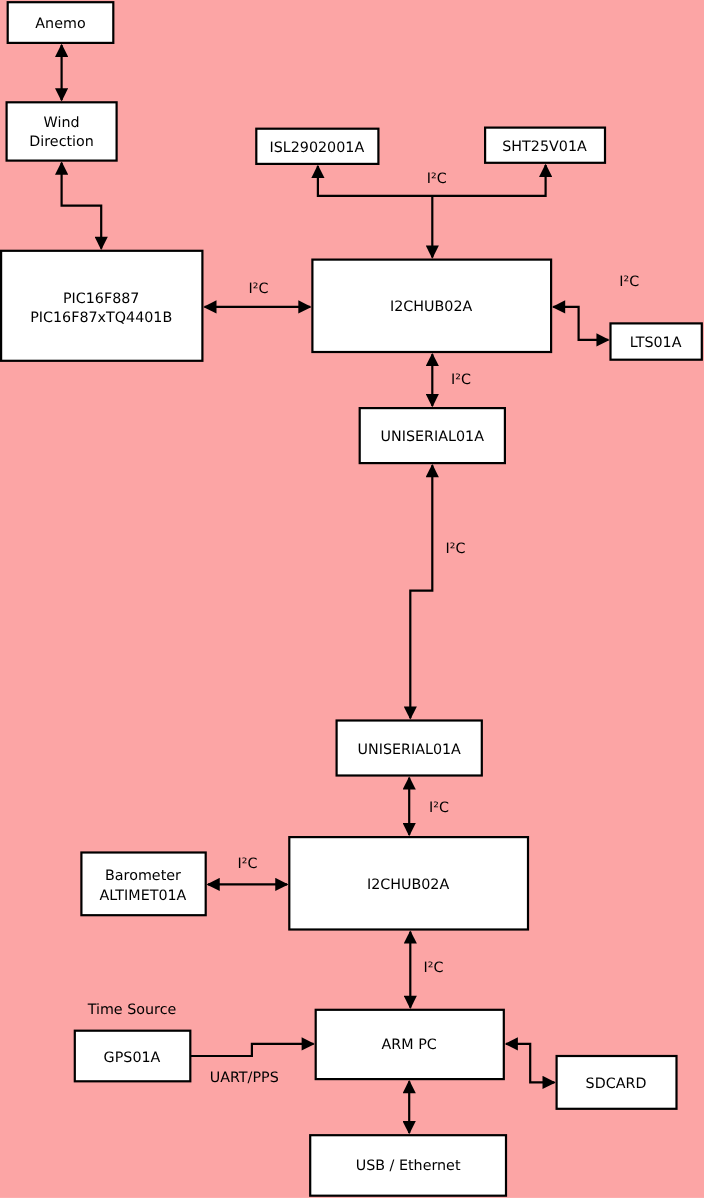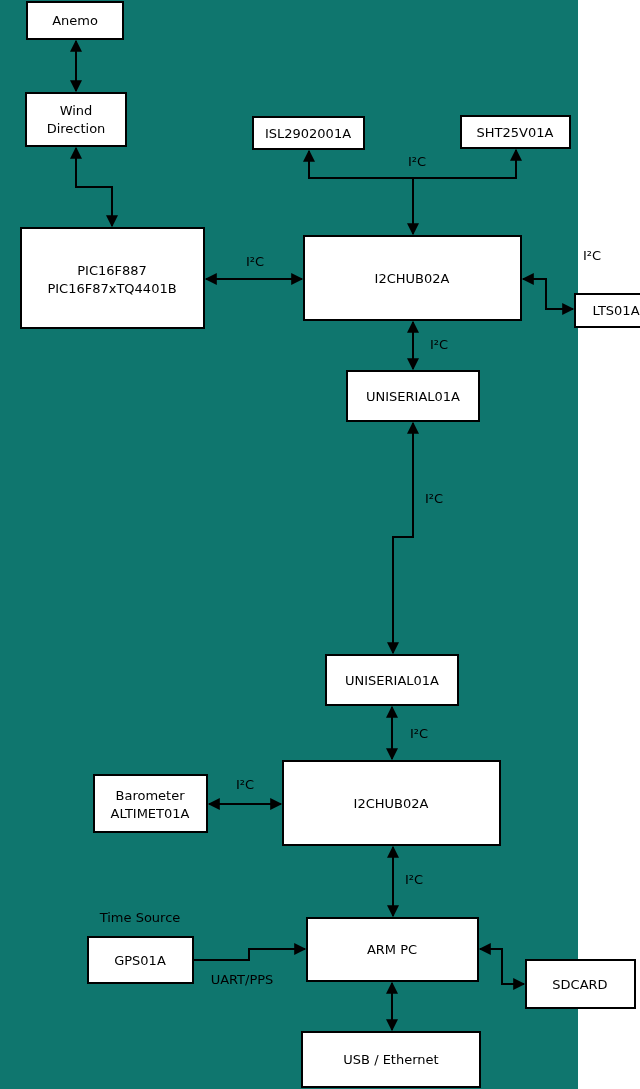--- a/index.html
+++ b/index.html
@@ -4,25 +4,24 @@
 <style>
   html, body {
     margin: 0;
     padding: 0;
     background: #ffffff;
     width: 640px;
     height: 1089px;
     overflow: hidden;
   }
   .diagram-wrap {
-    width: 558px;
+    width: 640px;
     height: 1089px;
     position: relative;
-    background: #0f766e;
-    padding-left: 20px;
+    background: #fca5a5;
   }
   svg {
     display: block;
     font-family: "DejaVu Sans", "Liberation Sans", sans-serif;
   }
   .node-box {
     fill: #ffffff;
     stroke: #000000;
     stroke-width: 2;
   }

